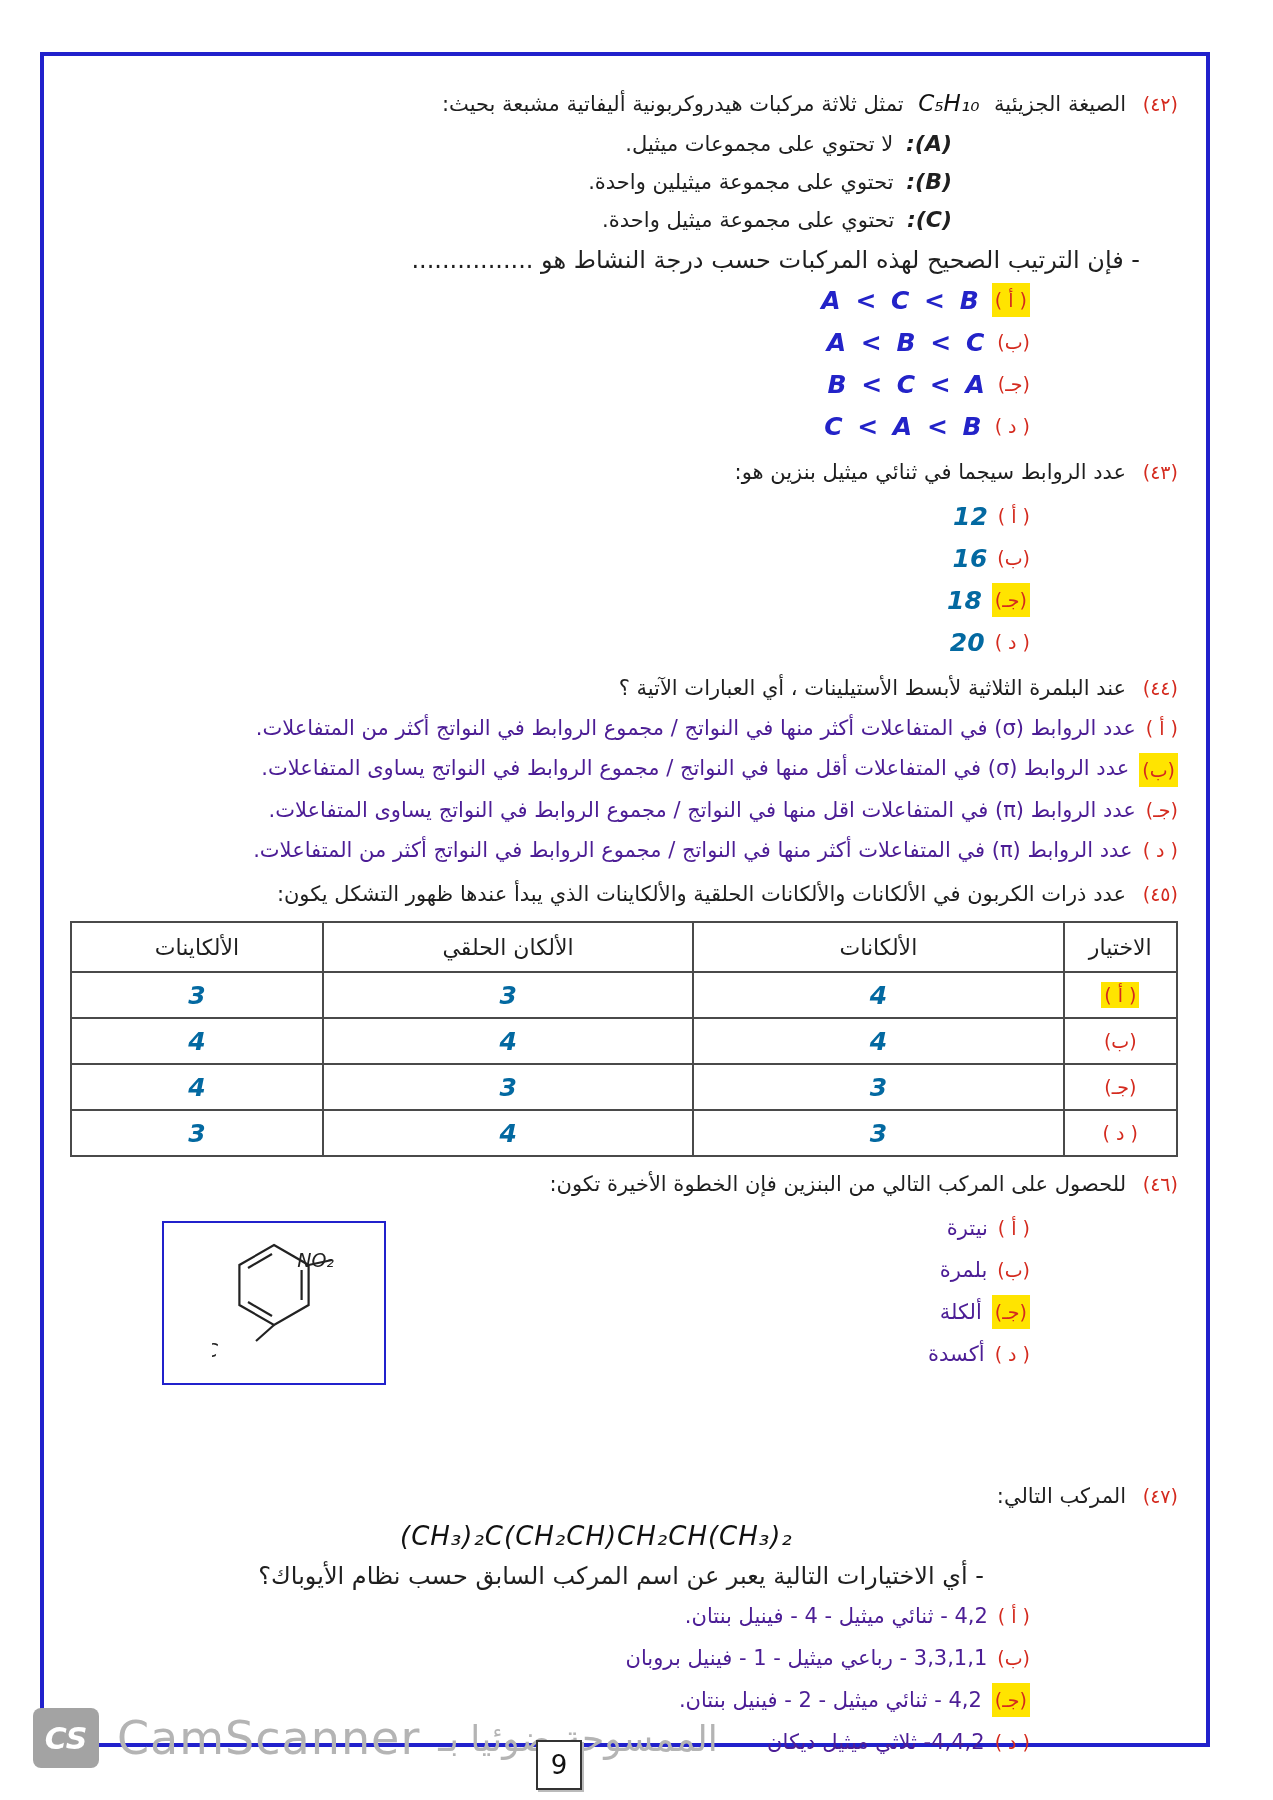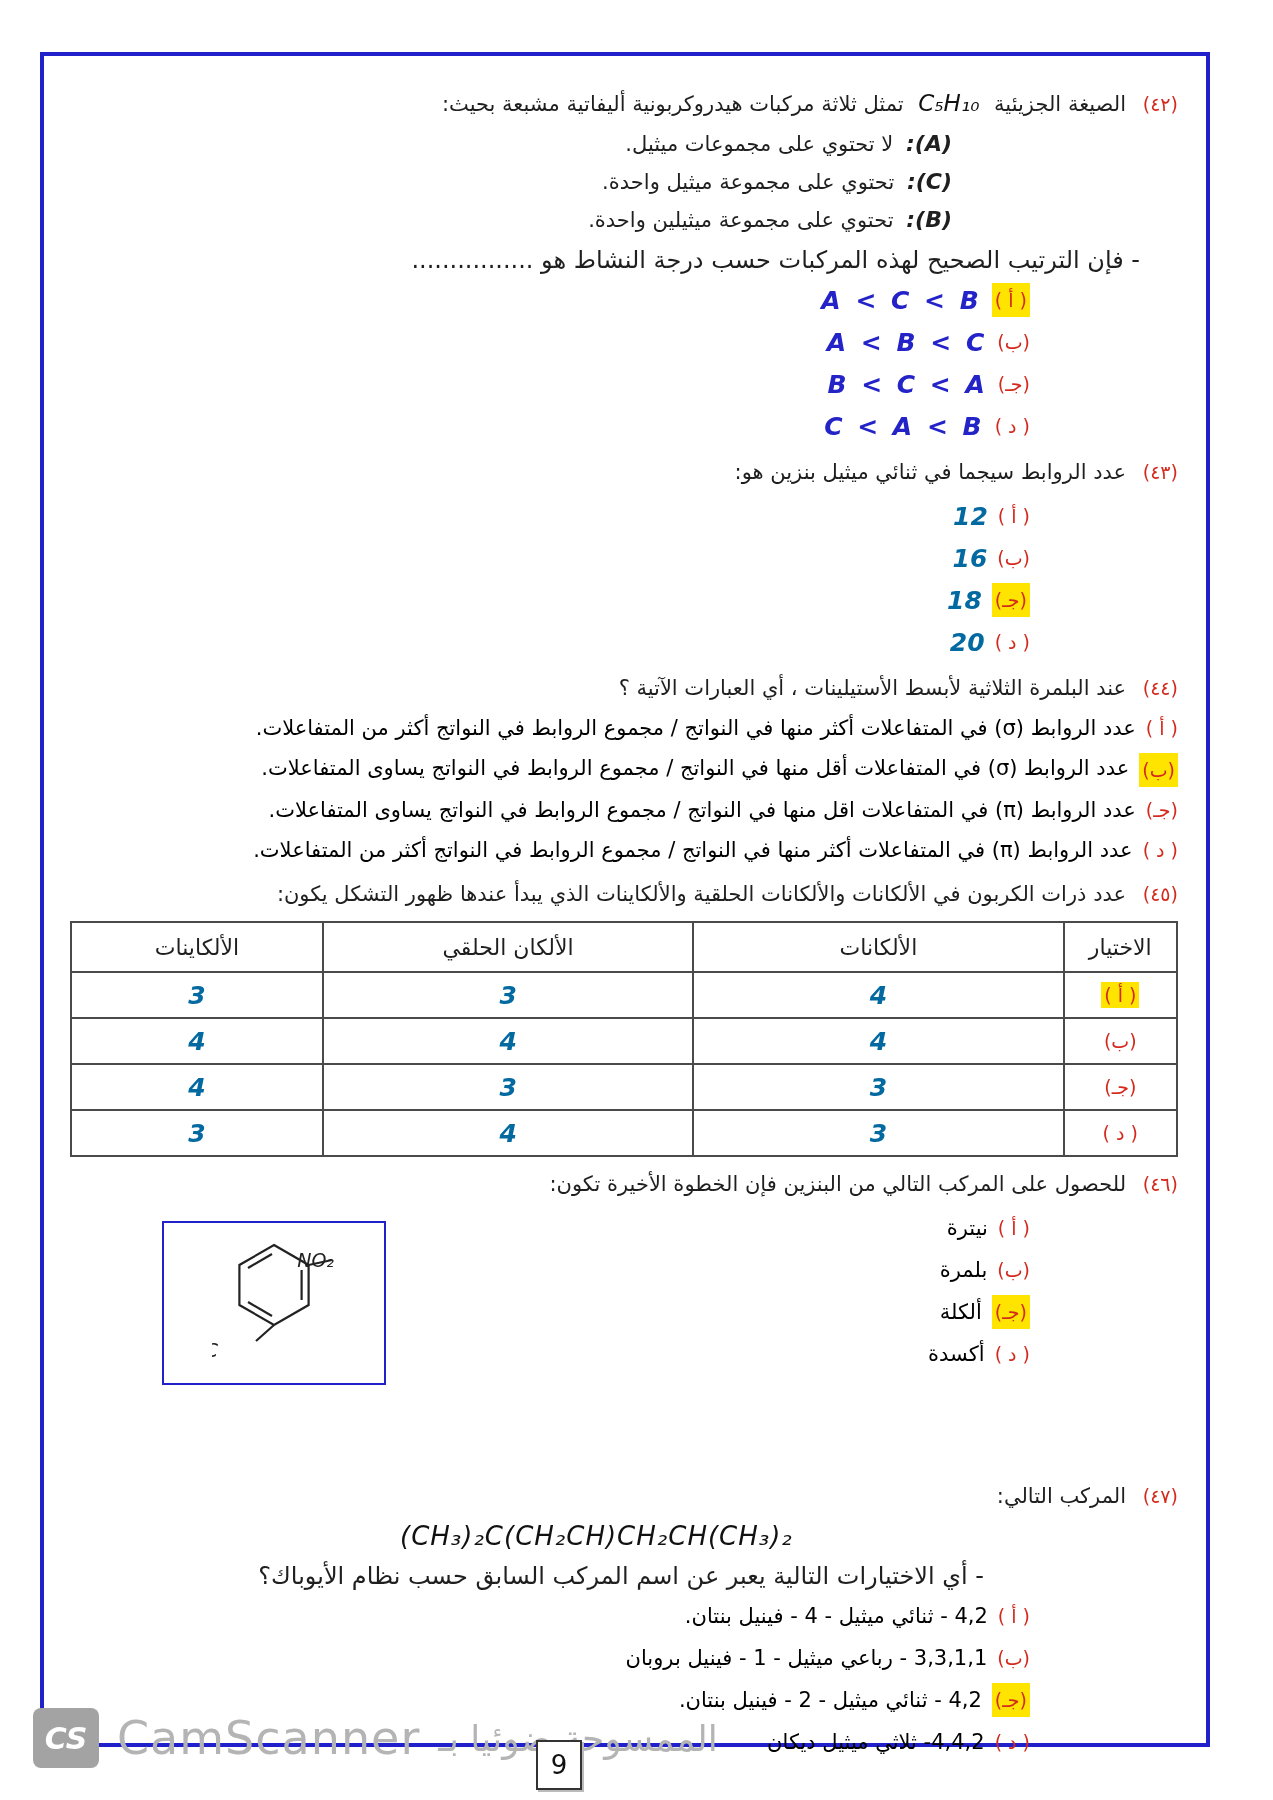--- a/index.html
+++ b/index.html
@@ -22,21 +22,21 @@
   .formula{direction:ltr;unicode-bidi:isolate;font-style:italic;font-size:23px;color:#111;margin:0 8px;}
   .cond{font-size:21px;line-height:30px;margin:8px 228px 8px 0;}
   .cond .clabel{font-style:italic;font-weight:bold;font-size:22px;margin-left:6px;}
   .promptline{font-size:24px;line-height:30px;margin:10px 40px 6px 0;}
   .opt{display:flex;direction:rtl;align-items:center;margin:4px 150px 4px 0;min-height:38px;}
   .opt-flush{margin-right:2px;align-items:flex-start;margin-top:8px;margin-bottom:8px;min-height:32px;}
   .letter{color:#d42a1e;font-size:19px;white-space:nowrap;margin-left:10px;line-height:30px;}
   .hl{background:#ffe400;padding:2px 3px;}
   .blue-en{direction:ltr;unicode-bidi:isolate;color:#2323c8;font-weight:bold;font-style:italic;
            font-size:25px;letter-spacing:3px;}
-  .blue-ar{color:#000000;font-size:21px;line-height:30px;}
+  .blue-ar{color:#4c1d95;font-size:21px;line-height:30px;}
   .blue-num{direction:ltr;unicode-bidi:isolate;color:#0369a1;font-weight:bold;font-style:italic;font-size:25px;}
   table.q45{border-collapse:collapse;width:1108px;margin:10px 2px 6px auto;direction:rtl;}
   table.q45 th,table.q45 td{border:2px solid #4a4a4a;text-align:center;padding:0;}
   table.q45 th{font-size:22px;font-weight:normal;height:48px;color:#1f1f1f;}
   table.q45 td{height:44px;}
   .col-choice{width:112px;}
   .col-alkane{width:372px;}
   .col-cyclo{width:372px;}
   .col-alkyne{width:252px;}
   td .letter{margin:0;}
@@ -70,26 +70,26 @@
         <span class="qnum">(٤٢)</span>
         <span class="qtext">الصيغة الجزيئية</span>
         <span class="formula">C₅H₁₀</span>
         <span class="qtext">تمثل ثلاثة مركبات هيدروكربونية أليفاتية مشبعة بحيث:</span>
       </div>
       <div class="cond">
         <span class="clabel">(A):</span>
         <span>لا تحتوي على مجموعات ميثيل.</span>
       </div>
       <div class="cond">
+        <span class="clabel">(B):</span>
+        <span>تحتوي على مجموعة ميثيلين واحدة.</span>
+      </div>
+      <div class="cond">
         <span class="clabel">(C):</span>
         <span>تحتوي على مجموعة ميثيل واحدة.</span>
-      </div>
-      <div class="cond">
-        <span class="clabel">(B):</span>
-        <span>تحتوي على مجموعة ميثيلين واحدة.</span>
       </div>
       <div class="promptline">- فإن الترتيب الصحيح لهذه المركبات حسب درجة النشاط هو ................</div>
       <div class="opt">
         <span class="letter hl">( أ )</span>
         <span class="blue-en">A &lt; C &lt; B</span>
       </div>
       <div class="opt">
         <span class="letter">(ب)</span>
         <span class="blue-en">A &lt; B &lt; C</span>
       </div>

